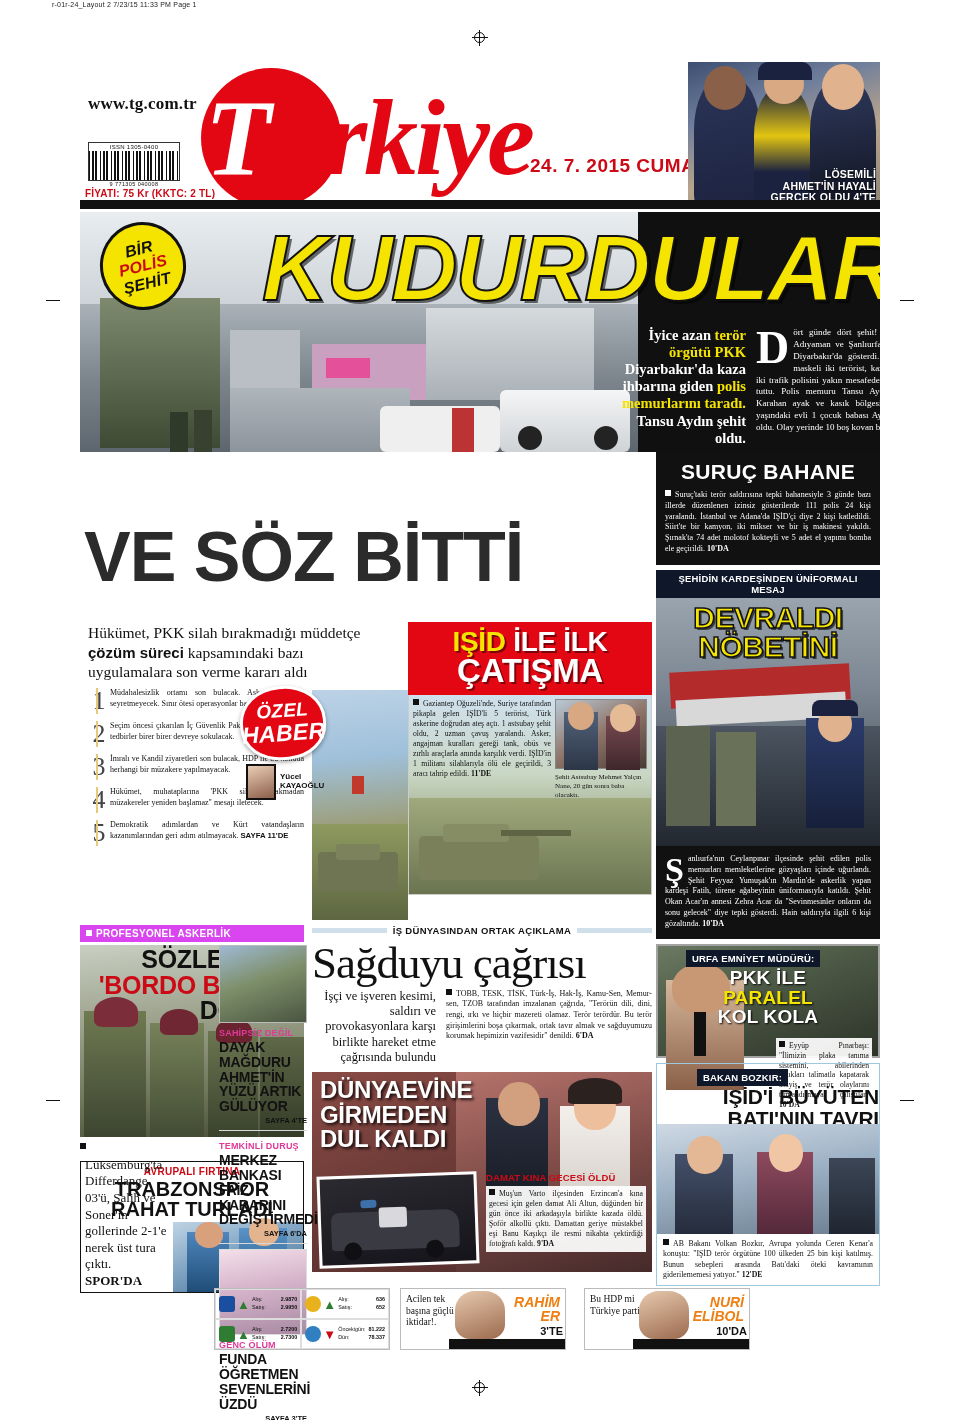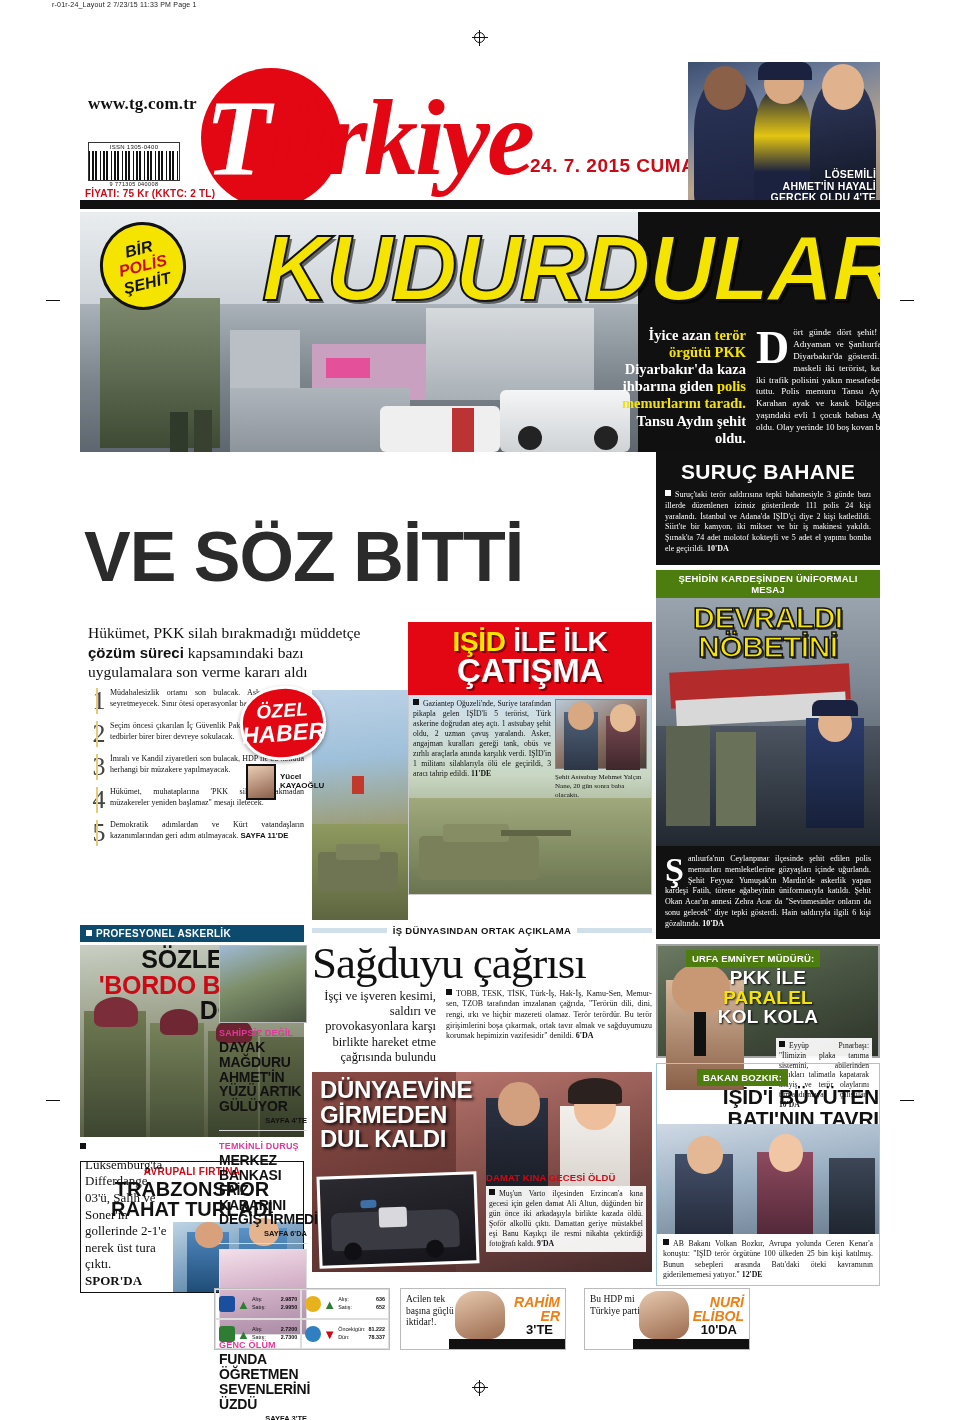--- a/index.html
+++ b/index.html
@@ -114,21 +114,21 @@
   .black-box { background:#111; color:#fff; padding:8px 9px 10px; }
   .bb-title {
     font-size:21px; font-weight:bold; text-align:center; letter-spacing:.3px;
     margin-bottom:6px;
   }
   .bb-text { font-family:"Liberation Serif",serif; font-size:8px; line-height:1.35; text-align:justify; }
   .sq { display:inline-block; width:6px; height:6px; background:#fff; margin-right:4px; vertical-align:1px; }
   .sq-b { background:#111; }
 
   .kicker-red {
-    background:#4d7c0f; color:#fff; font-size:9.5px; font-weight:bold;
+    background:#0f172a; color:#fff; font-size:9.5px; font-weight:bold;
     letter-spacing:.2px; padding:3px 6px; text-align:center;
   }
   .nobet-photo {
     position:relative; height:248px; overflow:hidden;
     background:linear-gradient(180deg,#9aa4ae 0%,#7d8894 35%,#5e6772 65%,#3e4650 100%);
   }
   .nobet-title {
     position:absolute; left:0; right:0; top:6px; text-align:center;
     font-size:30px; font-weight:bold; line-height:.96; color:#f5e400;
     -webkit-text-stroke:1.5px #111; text-shadow:2px 2px 0 rgba(0,0,0,.6);
@@ -242,21 +242,21 @@
     border:1px solid #888;
   }
   .isid-cap {
     position:absolute; right:4px; top:78px; width:92px;
     font-family:"Liberation Serif",serif; font-size:7px; line-height:1.25; color:#111;
   }
 
   
   .lcol { position:absolute; left:80px; top:925px; width:224px; }
   .kicker-black {
-    background:#0c4a6e; color:#fff; font-size:10px; font-weight:bold;
+    background:#d946ef; color:#fff; font-size:10px; font-weight:bold;
     padding:3px 6px; letter-spacing:.3px;
   }
   .sozlesmeli {
     position:relative; height:192px; overflow:hidden; margin-top:3px;
     background:linear-gradient(175deg,#c9cfc2 0%,#9aa089 40%,#6e7559 75%,#4a5038 100%);
   }
   .sozlesmeli-head {
     position:absolute; left:0; right:6px; top:2px; text-align:right;
     font-size:25px; font-weight:bold; line-height:1.02; color:#111; letter-spacing:-.3px;
   }
@@ -325,21 +325,21 @@
   .tk-rows b { font-weight:bold; }
 
   .promo { position:absolute; width:166px; height:62px; top:1288px;
     border:1px solid #bbb; overflow:hidden; background:#fff; }
   .promo .q { position:absolute; left:5px; top:5px; width:62px;
     font-family:"Liberation Serif",serif; font-size:9.5px; line-height:1.22; color:#111; }
   .promo .ph { position:absolute; right:60px; top:2px; width:50px; height:48px;
     background:linear-gradient(160deg,#e7c9ae,#9b6a4e); border-radius:40% 40% 30% 30%; }
   .promo .nm { position:absolute; right:5px; top:6px; text-align:right;
     color:#f07f13; font-size:14px; font-weight:bold; line-height:1.02; font-style:italic; }
-  .promo .pg { position:absolute; right:12px; bottom:12px; font-size:13px; font-weight:bold; color:#111;text-align:right; }
+  .promo .pg { position:absolute; right:2px; bottom:12px; font-size:11px; font-weight:bold; color:#111;text-align:right; }
   .promo .strip { position:absolute; left:48px; right:0; bottom:0; height:10px; background:#111; }
 </style>
 </head>
 <body>
 
 <div class="page">
 
   <div class="slugline">r-01r-24_Layout 2  7/23/15  11:33 PM  Page 1</div>
   <div class="regmark" style="left:472px; top:30px;">
       <div class="regcirc"></div>

